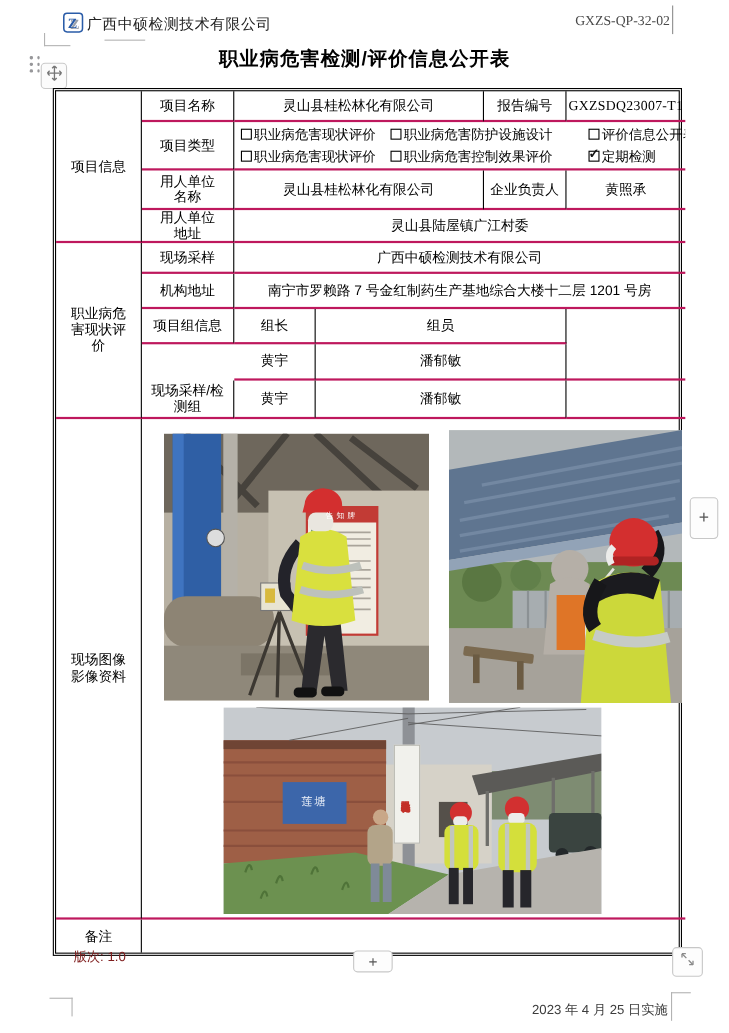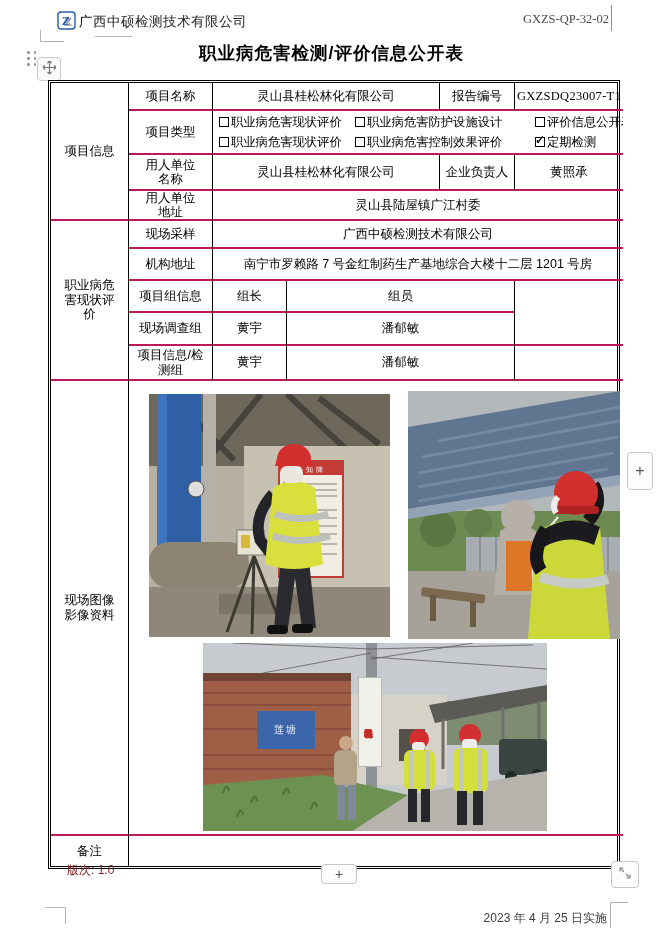--- a/index.html
+++ b/index.html
@@ -153,27 +153,26 @@
       </div>
     <div class="c" style="grid-column:2; grid-row:5;">现场采样</div>
     <div class="c no-r" style="grid-column:3 / span 4; grid-row:5;">广西中硕检测技术有限公司</div>
     <div class="c" style="grid-column:2; grid-row:6;">机构地址</div>
     <div class="c no-r" style="grid-column:3 / span 4; grid-row:6;">南宁市罗赖路 7 号金红制药生产基地综合大楼十二层 1201 号房</div>
 
     <div class="c" style="grid-column:2; grid-row:7;">项目组信息</div>
     <div class="c" style="grid-column:3; grid-row:7;">组长</div>
     <div class="c" style="grid-column:4 / span 2; grid-row:7;">组员</div>
 
-    <div class="c" style="grid-column:2; grid-row:8;">现场调查组</div>
     <div class="c" style="grid-column:3; grid-row:8;">黄宇</div>
     <div class="c" style="grid-column:4 / span 2; grid-row:8;">潘郁敏</div>
     <div class="c no-r" style="grid-column:6; grid-row:8;"></div>
 
     <div class="c" style="grid-column:2; grid-row:9;">
-        <span class="w72">项目信息/检测组</span>
+        <span class="w72">现场采样/检测组</span>
       </div>
     <div class="c" style="grid-column:3; grid-row:9;">黄宇</div>
     <div class="c" style="grid-column:4 / span 2; grid-row:9;">潘郁敏</div>
     <div class="c no-r" style="grid-column:6; grid-row:9;"></div>
 
     <div class="c" style="grid-column:1; grid-row:10;">
         <span class="w52">现场图像影像资料</span>
       </div>
     <div class="c no-r photocell" style="grid-column:2 / span 5; grid-row:10;">
 

